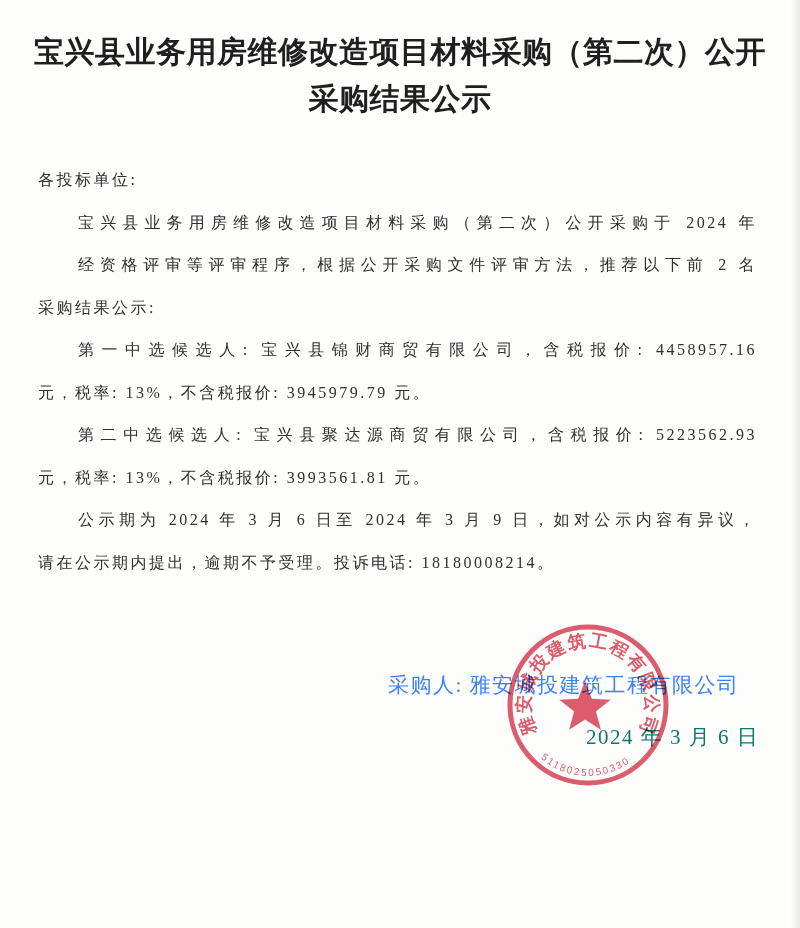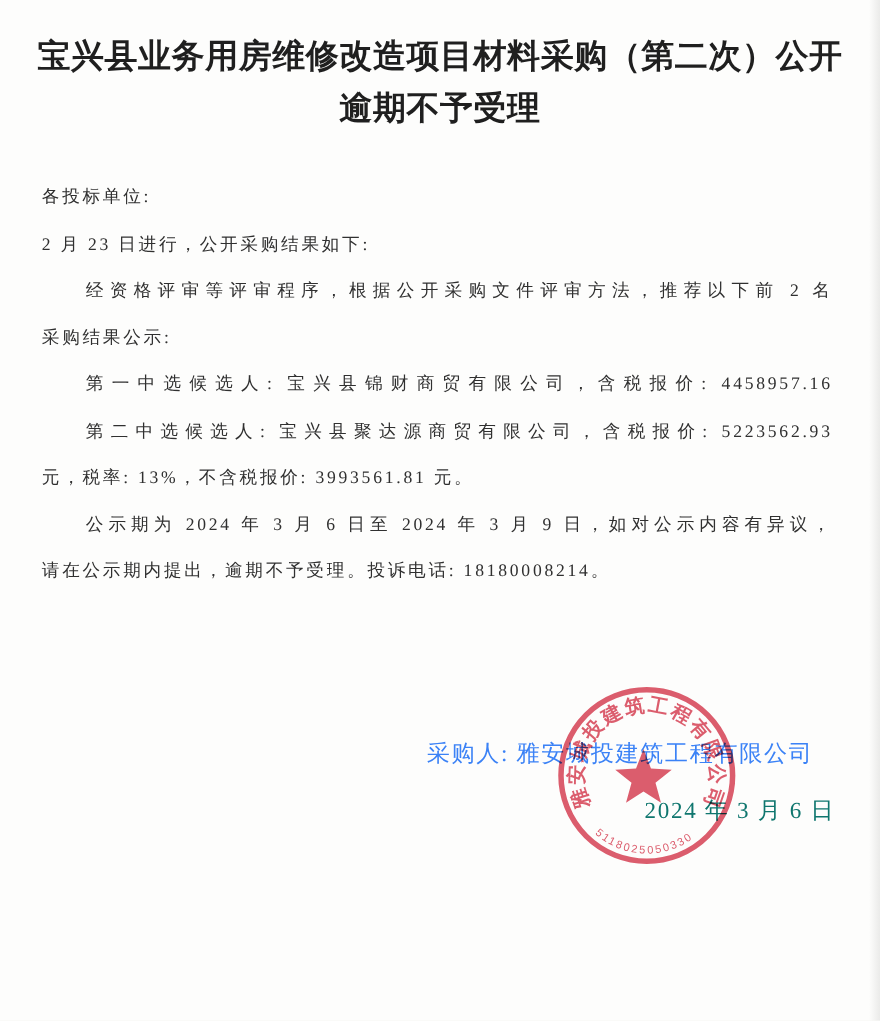--- a/index.html
+++ b/index.html
@@ -83,29 +83,30 @@
     letter-spacing: 2px;
   }
 </style>
 </head>
 <body>
 
 <div class="page">
 
   <h1 class="title">
     <span class="tl">宝兴县业务用房维修改造项目材料采购（第二次）公开</span>
-    <span class="tl">逾期不予受理</span>
+    <span class="tl">采购结果公示</span>
   </h1>
 
   <div class="docbody">
     <div class="ln">各投标单位:</div>
-    <div class="ln">2 月 23 日进行，公开采购结果如下:</div>
+    <div class="ln ind just">宝兴县业务用房维修改造项目材料采购（第二次）公开采购于 2024 年</div>
     <div class="ln ind just">经资格评审等评审程序，根据公开采购文件评审方法，推荐以下前 2 名</div>
     <div class="ln">采购结果公示:</div>
     <div class="ln ind just">第一中选候选人: 宝兴县锦财商贸有限公司，含税报价: 4458957.16</div>
+    <div class="ln">元，税率: 13%，不含税报价: 3945979.79 元。</div>
     <div class="ln ind just">第二中选候选人: 宝兴县聚达源商贸有限公司，含税报价: 5223562.93</div>
     <div class="ln">元，税率: 13%，不含税报价: 3993561.81 元。</div>
     <div class="ln ind just">公示期为 2024 年 3 月 6 日至 2024 年 3 月 9 日，如对公示内容有异议，</div>
     <div class="ln">请在公示期内提出，逾期不予受理。投诉电话: 18180008214。</div>
   </div>
 
   <div class="buyer">采购人: 雅安城投建筑工程有限公司</div>
   <div class="dateline">2024 年 3 月 6 日</div>
 
   <svg class="seal" viewBox="0 0 200 200" width="200" height="200" aria-hidden="true">

